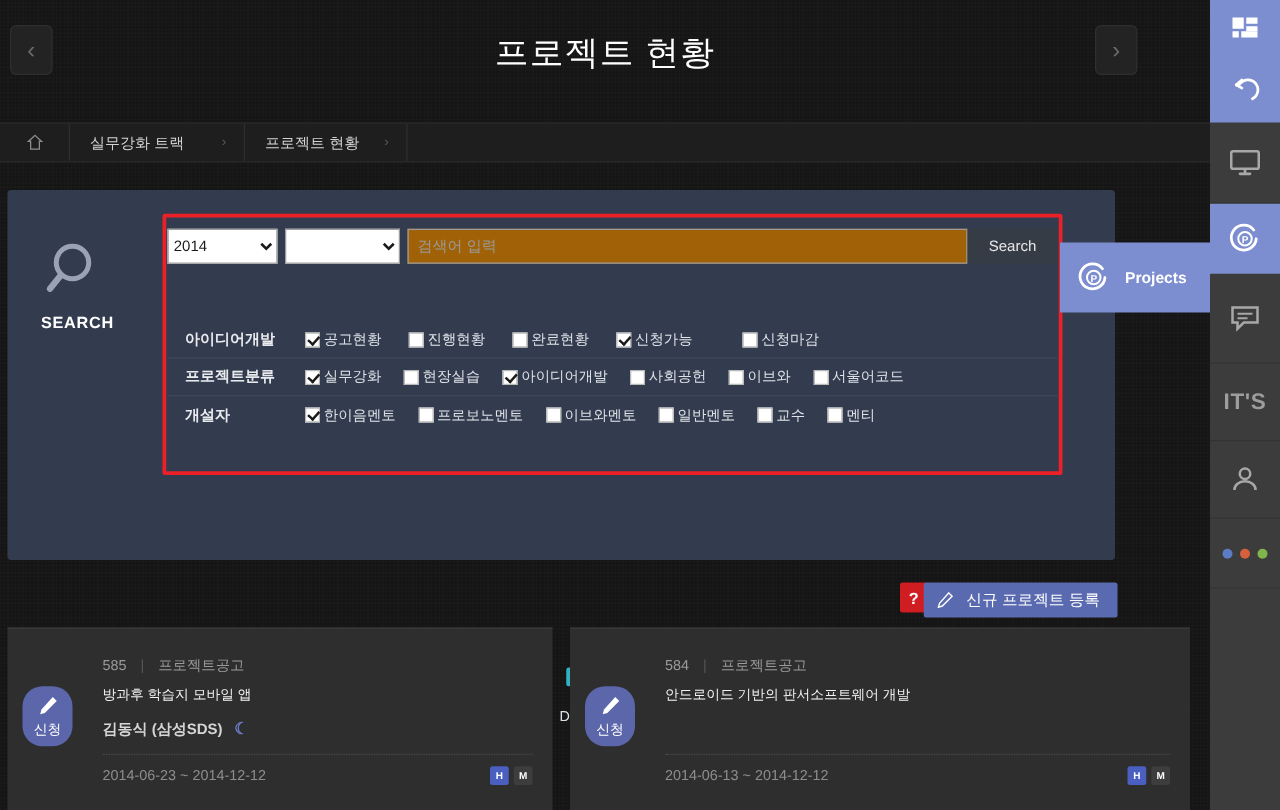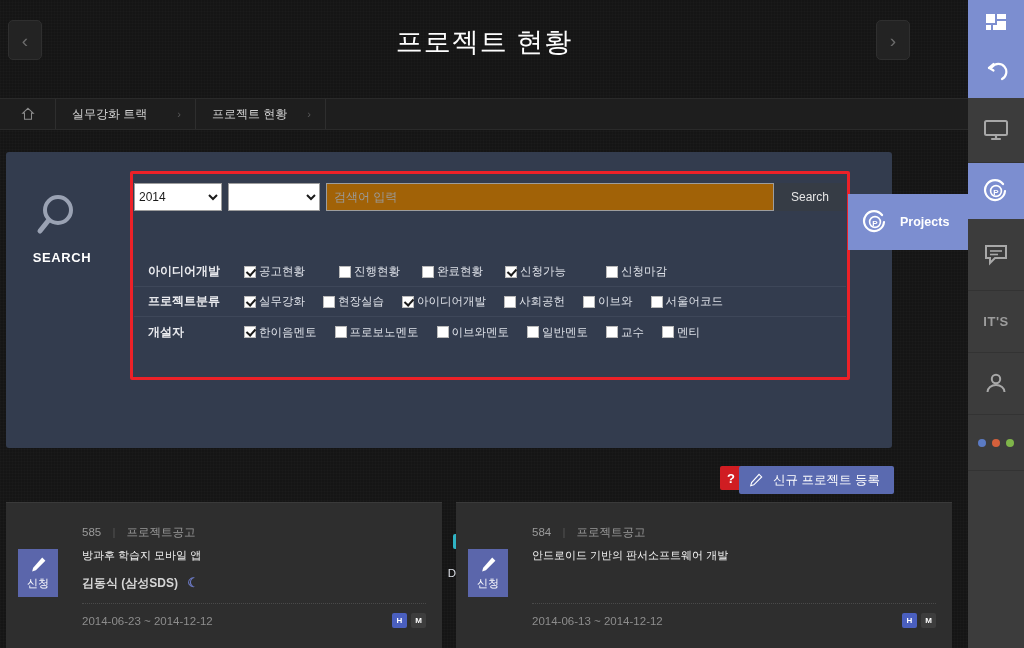--- a/index.html
+++ b/index.html
@@ -152,20 +152,21 @@
     position:absolute; top:502px; height:146px; background:#2e2e2e;
     border-top:1px solid #3a3a3a;
   }
   .card.one { left:6px; width:436px; }
   .card.two { left:456px; width:496px; }
   .apply {
     position:absolute; left:12px; top:46px; width:40px; height:48px;
     background:#5b66ab; color:#ffffff; font-size:11px;
     display:flex; flex-direction:column; align-items:center; justify-content:center; gap:3px;
     cursor:pointer;
+    border-radius:16px;
   }
   .card .meta { position:absolute; left:76px; top:22px; color:#9a9a9a; font-size:11.5px; }
   .card .meta .sep { color:#555; margin:0 8px; }
   .card .title { position:absolute; left:76px; top:45px; color:#f2f2f2; font-size:11px; }
   .card .author { position:absolute; left:76px; top:72px; color:#d6d6d6; font-size:12px;font-weight:bold; }
   .card .moon { color:#6b79c4; margin-left:6px; font-size:13px; }
   .card .divider { position:absolute; left:76px; top:100px; right:16px; border-top:1px dotted #4a4a4a; }
   .card .dates { position:absolute; left:76px; top:112px; color:#8d8d8d; font-size:11.5px; }
   .card .badges { position:absolute; right:16px; top:110px; display:flex; gap:4px; }
   .badge {
@@ -184,21 +185,21 @@
   }
   .rail-item.accent { background:#7c8ed0; color:#ffffff; border-bottom:none; }
   .rail-item.blank { border-bottom:none; background:#3c3c3c; }
   .dots { display:flex; gap:6px; }
   .dot { width:8px; height:8px; border-radius:50%; }
   .projects-flyout {
     position:absolute; right:56px; top:194px; width:120px; height:56px;
     background:#7c8ed0; display:flex; align-items:center; gap:12px; padding-left:14px;
     color:#ffffff; font-size:12.5px; font-weight:bold; cursor:pointer;
   }
-  .itsText { color:#9d9d9d; font-size:13px; font-weight:bold; letter-spacing:.5px; }
+  .itsText { color:#9d9d9d; font-size:18px; font-weight:bold; letter-spacing:.5px; }
 </style>
 </head>
 <body>
 
 <div id="app">
   <div class="backdrop"></div>
 
   <div class="header">
     <div class="page-title">프로젝트 현황</div>
     <div class="nav-arrow left">
@@ -245,21 +246,21 @@
         <option></option>
       </select>
       <input class="kw" type="text" placeholder="검색어 입력" style="">
       <button class="search-btn">Search</button>
     </div>
 
 
     <div class="filters">
       <div class="frow">
         <div class="fname">아이디어개발</div>
-        <label class="cb on" style="margin-right:34px">
+        <label class="cb on" style="margin-right:22px">
           <span class="box"></span>
           <span>공고현황</span>
         </label>
         <label class="cb" style="margin-right:22px">
           <span class="box"></span>
           <span>진행현황</span>
         </label>
         <label class="cb" style="margin-right:22px">
           <span class="box"></span>
           <span>완료현황</span>

